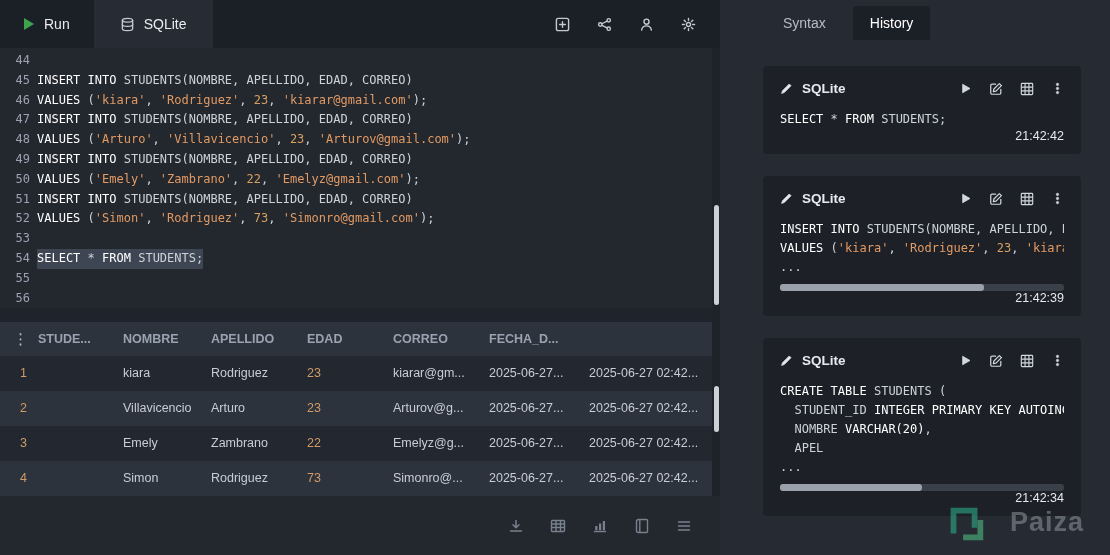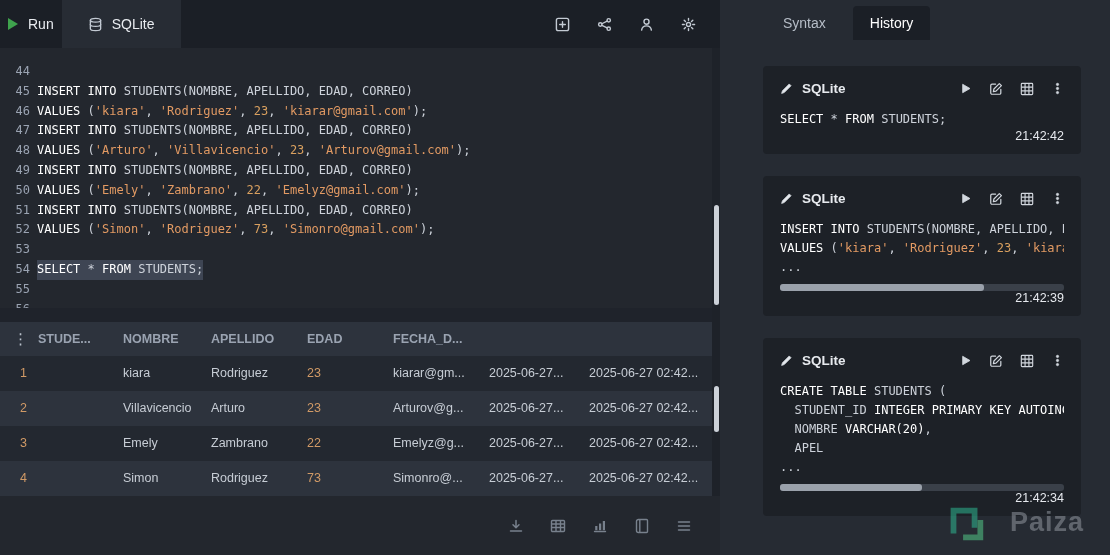--- a/index.html
+++ b/index.html
@@ -8,31 +8,31 @@
     width:1110px; height:555px; position:relative; overflow:hidden;
     background:#262b33; font-family:"Liberation Sans", sans-serif;
     -webkit-font-smoothing:antialiased;
   }
   svg { display:block; }
 
   
   .left { position:absolute; left:0; top:0; width:720px; height:555px; background:#23272e; }
 
   .topbar { position:absolute; top:0; left:0; width:720px; height:48px; background:#1b1f26; display:flex; align-items:stretch; }
-  .run-btn { display:flex; align-items:center; gap:10px; padding:0 8px; cursor:pointer; }
+  .run-btn { display:flex; align-items:center; gap:10px; padding:0 24px; cursor:pointer; }
   .play-tri { width:0; height:0; border-left:10px solid #3fa34d; border-top:6px solid transparent; border-bottom:6px solid transparent; }
   .run-label { color:#e9ecf0; font-size:14px; }
   .tab-sqlite { display:flex; align-items:center; gap:9px; padding:0 26px; background:#272c34; color:#e9ecf0; font-size:14px; cursor:pointer; }
   .tab-sqlite svg, .topbar-icons svg { stroke:#c3cad3; }
   .topbar-icons { margin-left:auto; display:flex; align-items:center; gap:27px; padding-right:24px; color:#b9c1cc; }
   .topbar-icons svg { cursor:pointer; }
 
   
   .editor { position:absolute; top:48px; left:0; width:712px; height:260px; padding-top:3px;
-    font-family:"DejaVu Sans Mono", monospace; font-size:12px; overflow:hidden;margin-top:11px; }
+    font-family:"DejaVu Sans Mono", monospace; font-size:12px; overflow:hidden; }
   .code-line { display:flex; height:19.8px; line-height:19.8px; white-space:pre; }
   .lineno { width:30px; text-align:right; color:#9aa3b2; flex:none; }
   .code-content { margin-left:7px; }
   .code-content.selected { background:#3e4553; }
   .tok-kw { color:#ffffff; }
   .tok-str { color:#e29a63; }
   .tok-num { color:#d9a05f; }
   .tok-pl { color:#cdd2da; }
 
   
@@ -146,20 +146,21 @@
 
   <div class="results">
     <div class="t-header">
         <div class="t-cell first">
           <span class="hdr-menu">⋮</span>
           <span>STUDE...</span>
         </div>
         <div class="t-cell">NOMBRE</div>
         <div class="t-cell">APELLIDO</div>
         <div class="t-cell">EDAD</div>
+        <div class="t-cell">CORREO</div>
         <div class="t-cell">FECHA_D...</div>
       </div>
     <div>
         <div class="t-row">
           <div class="t-cell cell-num first-body">1</div>
           <div class="t-cell">kiara</div>
           <div class="t-cell">Rodriguez</div>
           <div class="t-cell cell-num">23</div>
           <div class="t-cell">kiarar@gm...</div>
           <div class="t-cell">2025-06-27...</div>

